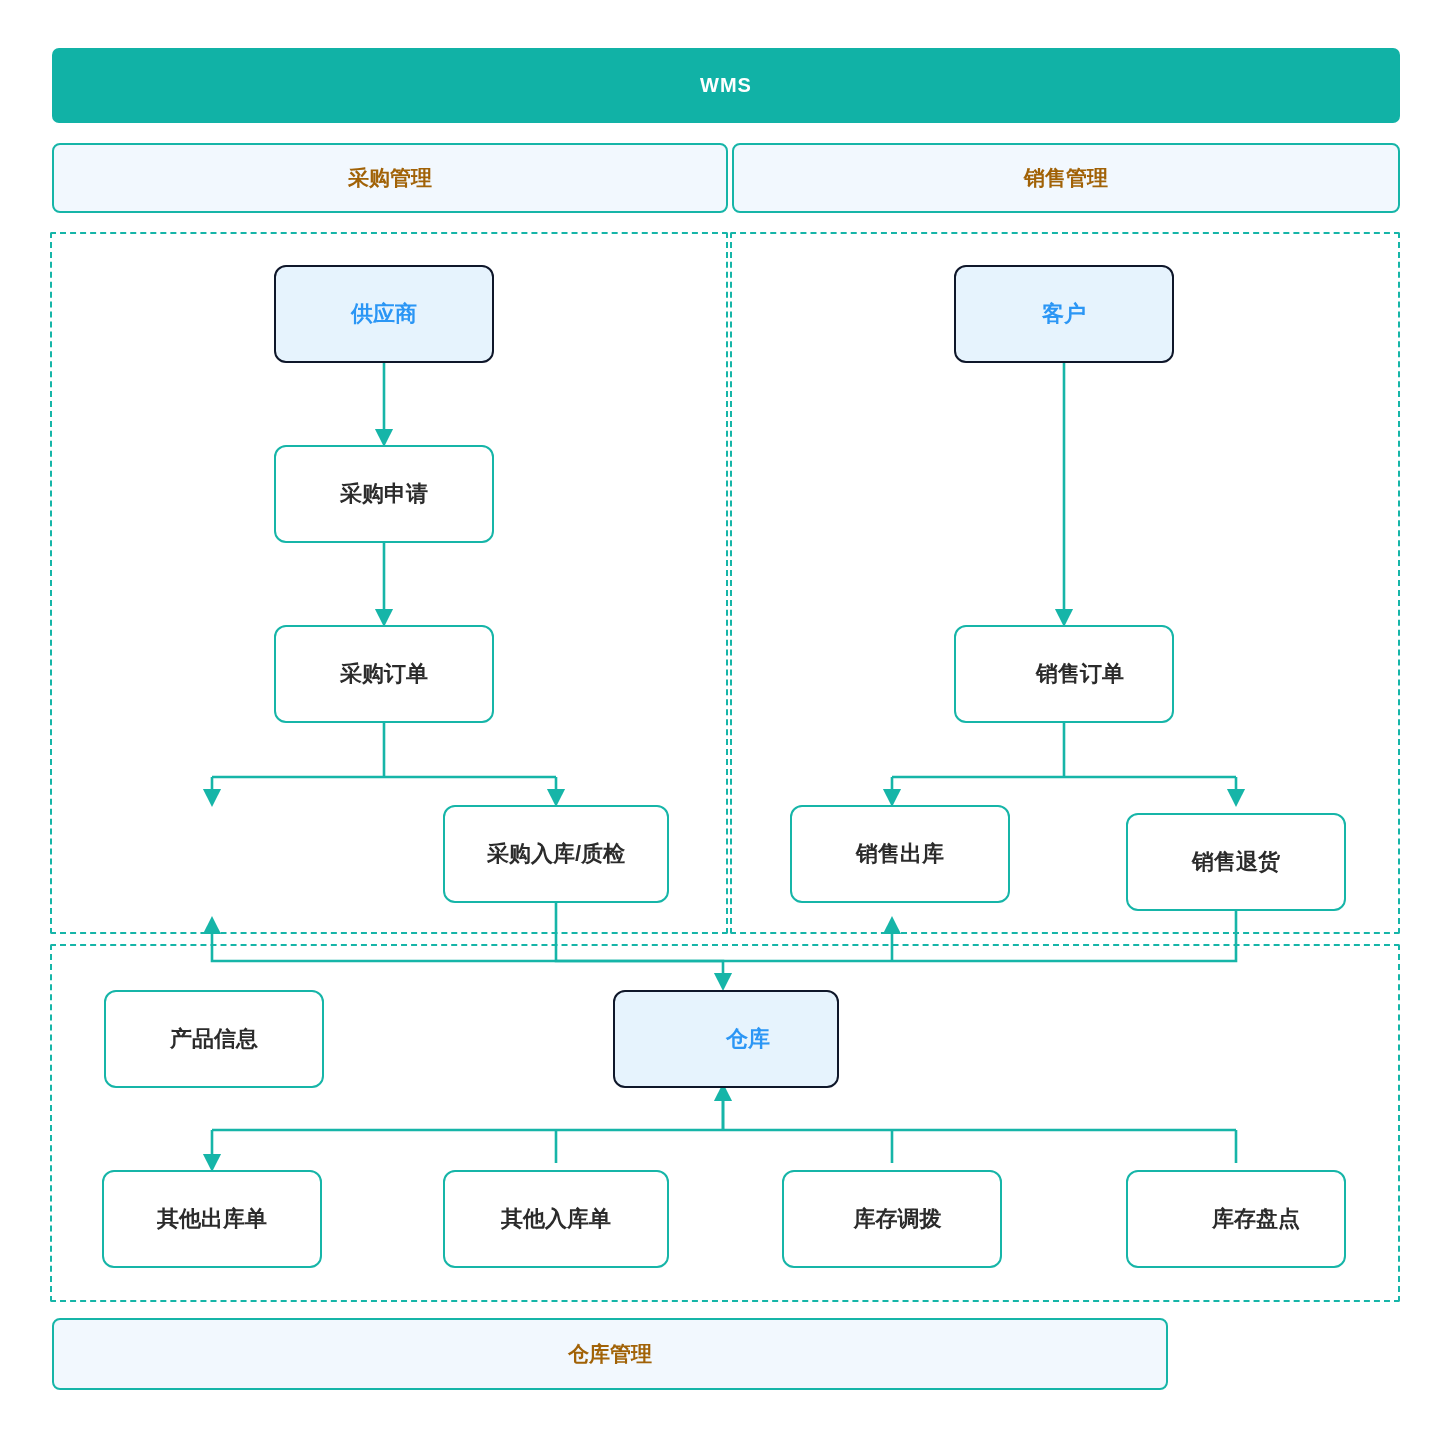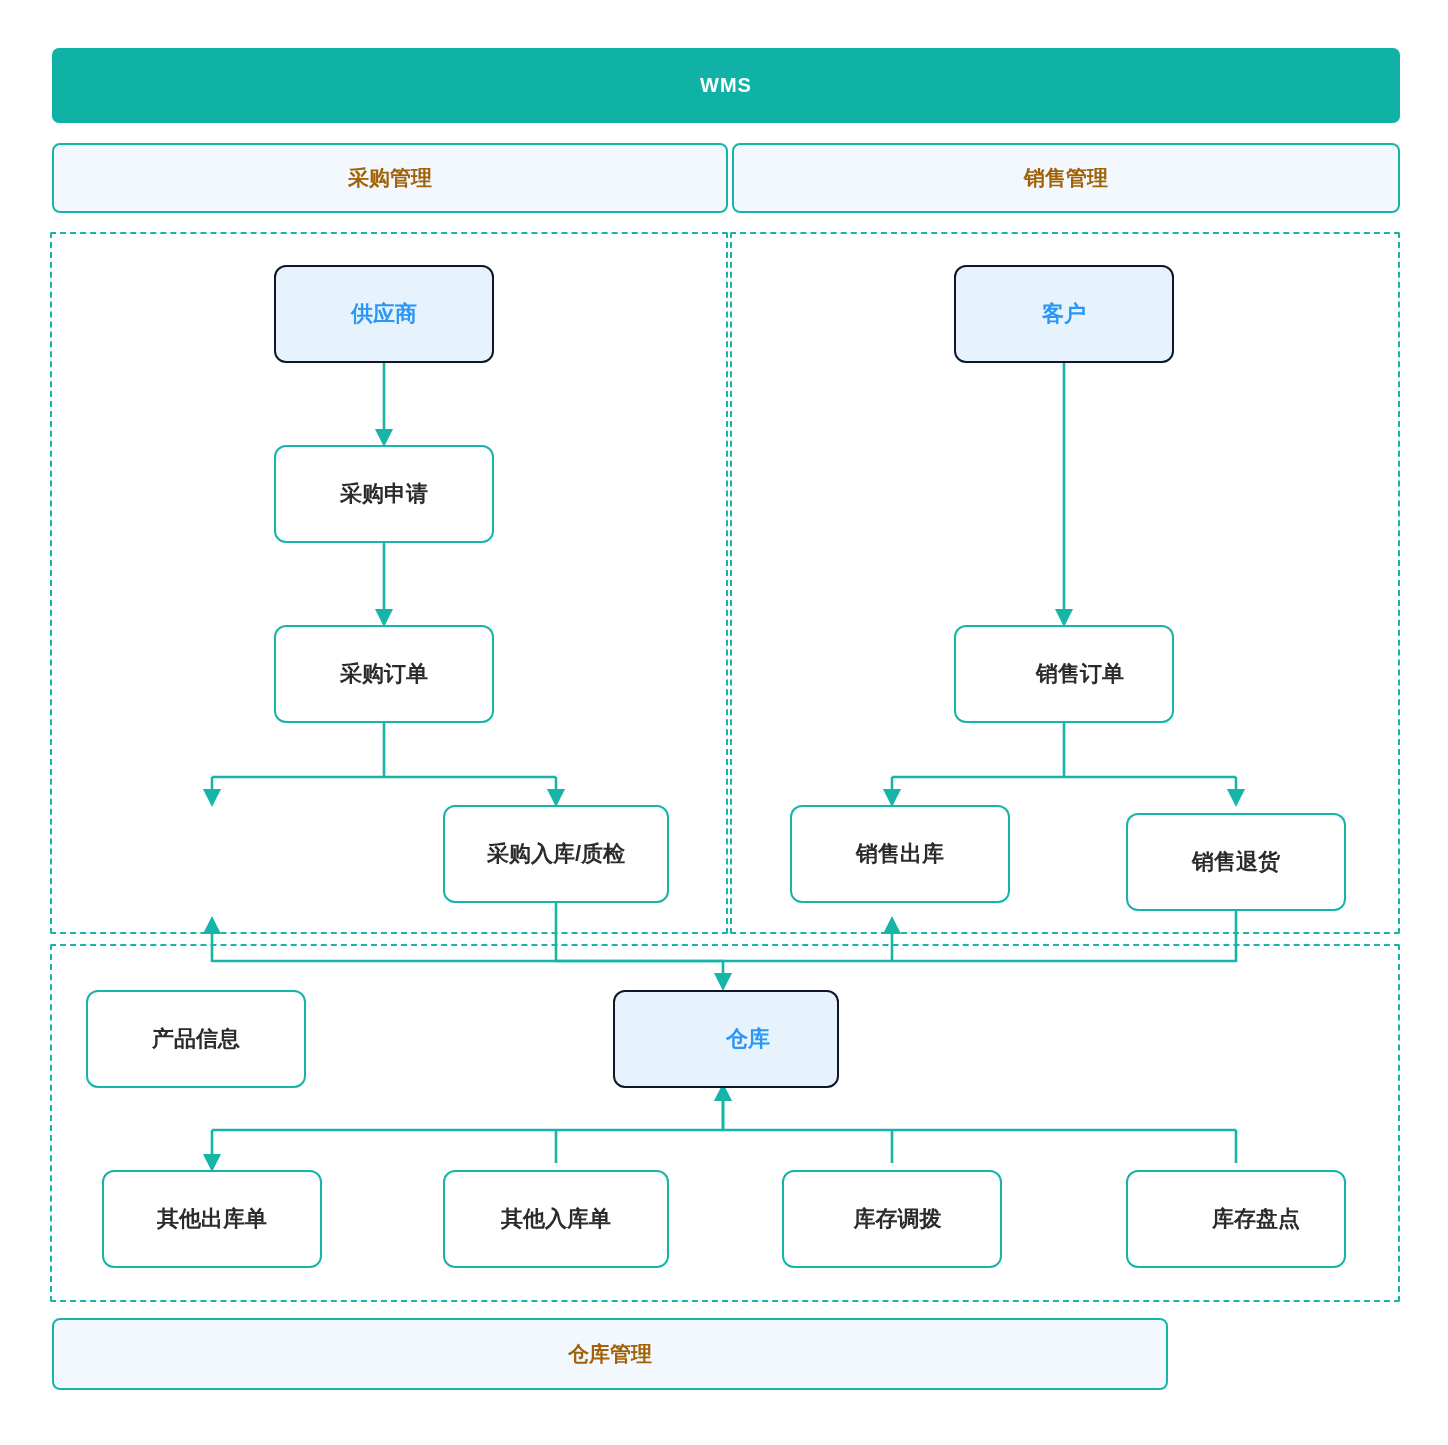--- a/index.html
+++ b/index.html
@@ -118,21 +118,21 @@
   <div class="node box" style="left:443px;top:805px;width:226px;height:98px;">采购入库/质检</div>
 
   <div class="node box hi" style="left:954px;top:265px;width:220px;height:98px;">客户</div>
 
   <div class="node box" style="left:954px;top:625px;width:220px;height:98px;padding-left:32px;">销售订单</div>
 
   <div class="node box" style="left:782px;top:805px;width:220px;height:98px;margin-left:8px;">销售出库</div>
 
   <div class="node box" style="left:1126px;top:805px;width:220px;height:98px;margin-top:8px;">销售退货</div>
 
-  <div class="node box" style="left:86px;top:990px;width:220px;height:98px;">产品信息</div>
+  <div class="node box" style="left:104px;top:990px;width:220px;height:98px;">产品信息</div>
 
   <div class="node box hi" style="left:613px;top:990px;width:226px;height:98px;padding-left:44px;">仓库</div>
 
   <div class="node box" style="left:102px;top:1170px;width:220px;height:98px;">其他出库单</div>
 
   <div class="node box" style="left:443px;top:1170px;width:226px;height:98px;">其他入库单</div>
 
   <div class="node box" style="left:782px;top:1170px;width:220px;height:98px;padding-left:11px;">库存调拨</div>
 
   <div class="node box" style="left:1126px;top:1170px;width:220px;height:98px;padding-left:40px;">库存盘点</div>

